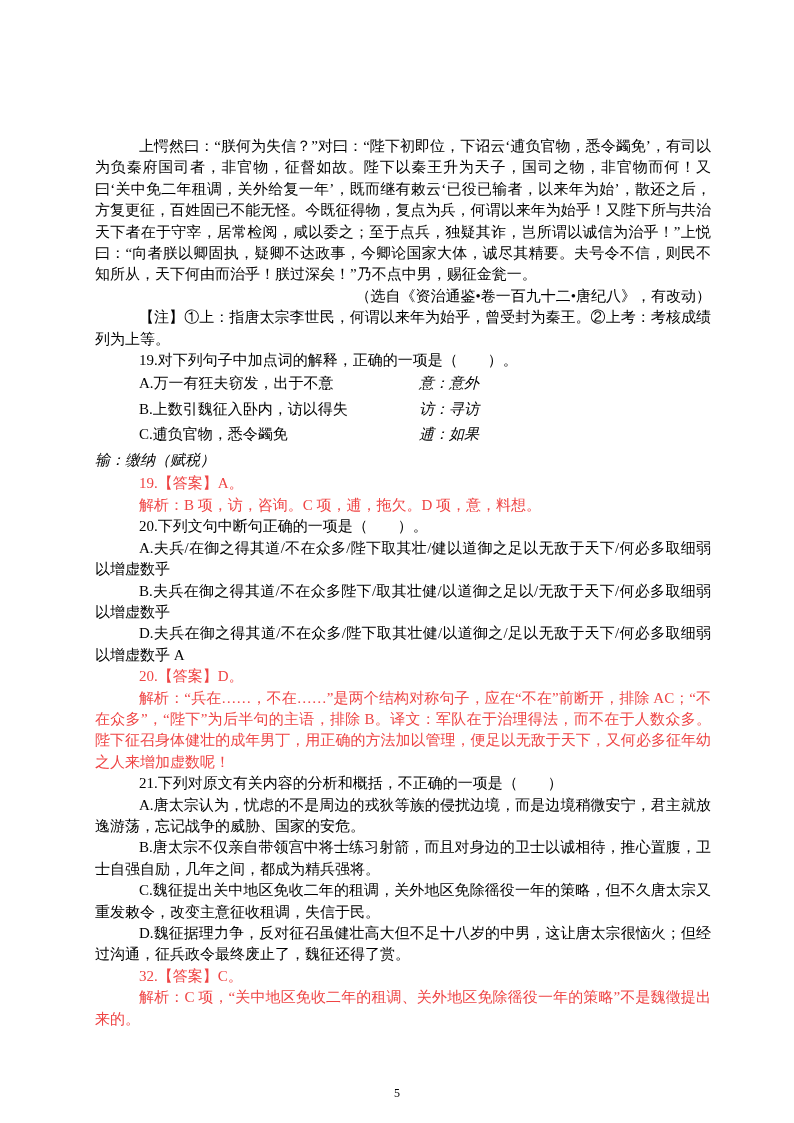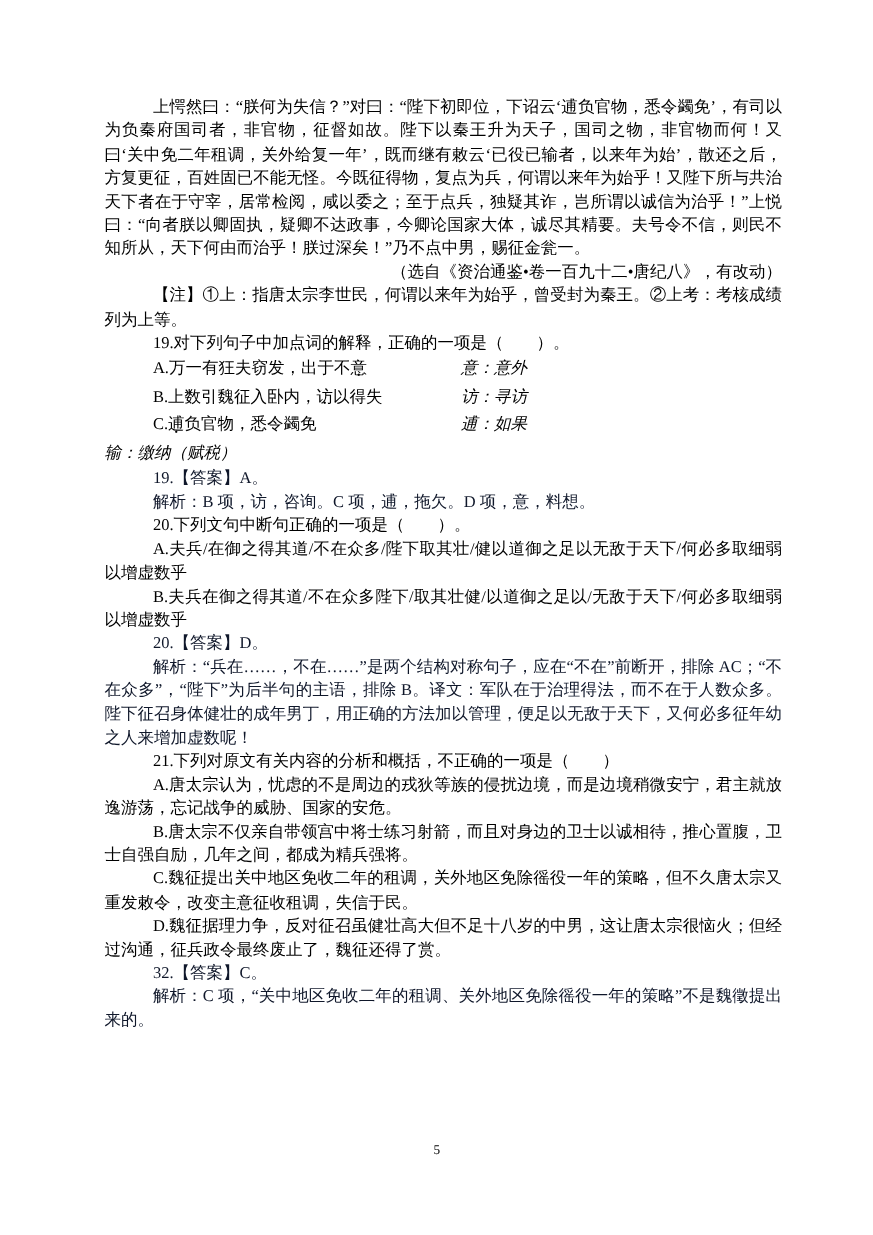--- a/index.html
+++ b/index.html
@@ -3,29 +3,29 @@
 <meta charset="utf-8">
 <style>
   html, body { margin: 0; padding: 0; }
   body {
     width: 794px; height: 1123px;
     background: #ffffff;
     position: relative;
     font-family: "Liberation Serif", "DejaVu Serif", serif;
     color: #000000;
   }
-  .page { position: absolute; inset: 0; background: #ffffff; }
+  .page { position: absolute; inset: 0; background: #ffffff; margin-top: 48px; }
   .content {
     position: absolute; left: 95px; top: 88px; width: 616px;
     font-size: 15px; line-height: 21.4px; text-align: justify;
   }
   p { margin: 0; padding: 0; }
   .indent { text-indent: 44px; }
   .src { text-align: right; }
-  .red { color: #0f172a; }
+  .red { color: #ef4444; }
   .q19-row { display: flex; line-height: 25.5px; }
   .q19-left { width: 324px; box-sizing: border-box; padding-left: 44px; text-indent: 0; }
   .q19-gloss { flex: 1; font-style: italic; }
   .dotchar { position: relative; }
   .dotchar::after {
     content: "\2022";
     position: absolute; left: 50%; transform: translateX(-50%);
     top: 1.02em; font-size: 9px; line-height: 1;
   }
   .pagenum {
@@ -60,20 +60,21 @@
     <div class="q19-row">
       <span class="q19-gloss">输：缴纳（赋税）</span>
     </div>
 
     <p class="indent red">19.【答案】A。</p>
     <p class="indent red">解析：B 项，访，咨询。C 项，逋，拖欠。D 项，意，料想。</p>
 
     <p class="indent">20.下列文句中断句正确的一项是（　　）。</p>
     <p class="indent">A.夫兵/在御之得其道/不在众多/陛下取其壮/健以道御之足以无敌于天下/何必多取细弱以增虚数乎</p>
     <p class="indent">B.夫兵在御之得其道/不在众多陛下/取其壮健/以道御之足以/无敌于天下/何必多取细弱以增虚数乎</p>
+    <p class="indent">D.夫兵在御之得其道/不在众多/陛下取其壮健/以道御之/足以无敌于天下/何必多取细弱以增虚数乎 A</p>
     <p class="indent red">20.【答案】D。</p>
     <p class="indent red">解析：“兵在……，不在……”是两个结构对称句子，应在“不在”前断开，排除 AC；“不在众多”，“陛下”为后半句的主语，排除 B。译文：军队在于治理得法，而不在于人数众多。陛下征召身体健壮的成年男丁，用正确的方法加以管理，便足以无敌于天下，又何必多征年幼之人来增加虚数呢！</p>
 
     <p class="indent">21.下列对原文有关内容的分析和概括，不正确的一项是（　　）</p>
     <p class="indent">A.唐太宗认为，忧虑的不是周边的戎狄等族的侵扰边境，而是边境稍微安宁，君主就放逸游荡，忘记战争的威胁、国家的安危。</p>
     <p class="indent">B.唐太宗不仅亲自带领宫中将士练习射箭，而且对身边的卫士以诚相待，推心置腹，卫士自强自励，几年之间，都成为精兵强将。</p>
     <p class="indent">C.魏征提出关中地区免收二年的租调，关外地区免除徭役一年的策略，但不久唐太宗又重发敕令，改变主意征收租调，失信于民。</p>
     <p class="indent">D.魏征据理力争，反对征召虽健壮高大但不足十八岁的中男，这让唐太宗很恼火；但经过沟通，征兵政令最终废止了，魏征还得了赏。</p>
     <p class="indent red">32.【答案】C。</p>
     <p class="indent red">解析：C 项，“关中地区免收二年的租调、关外地区免除徭役一年的策略”不是魏徵提出来的。</p>

